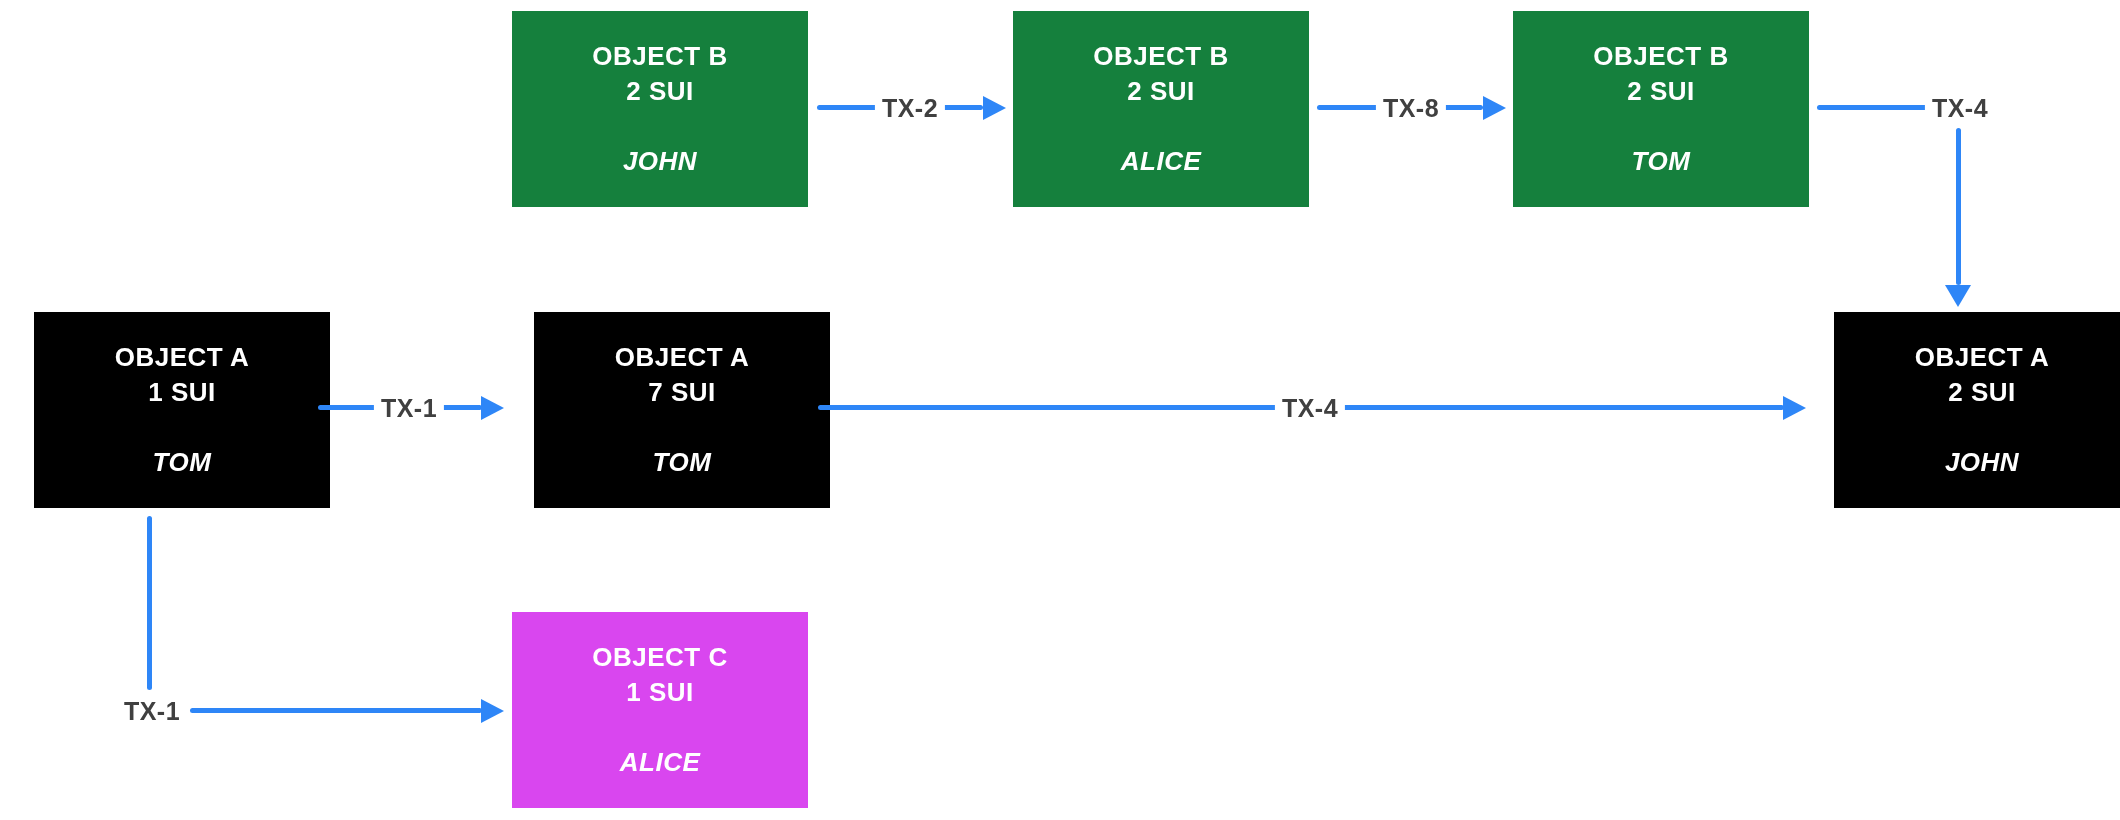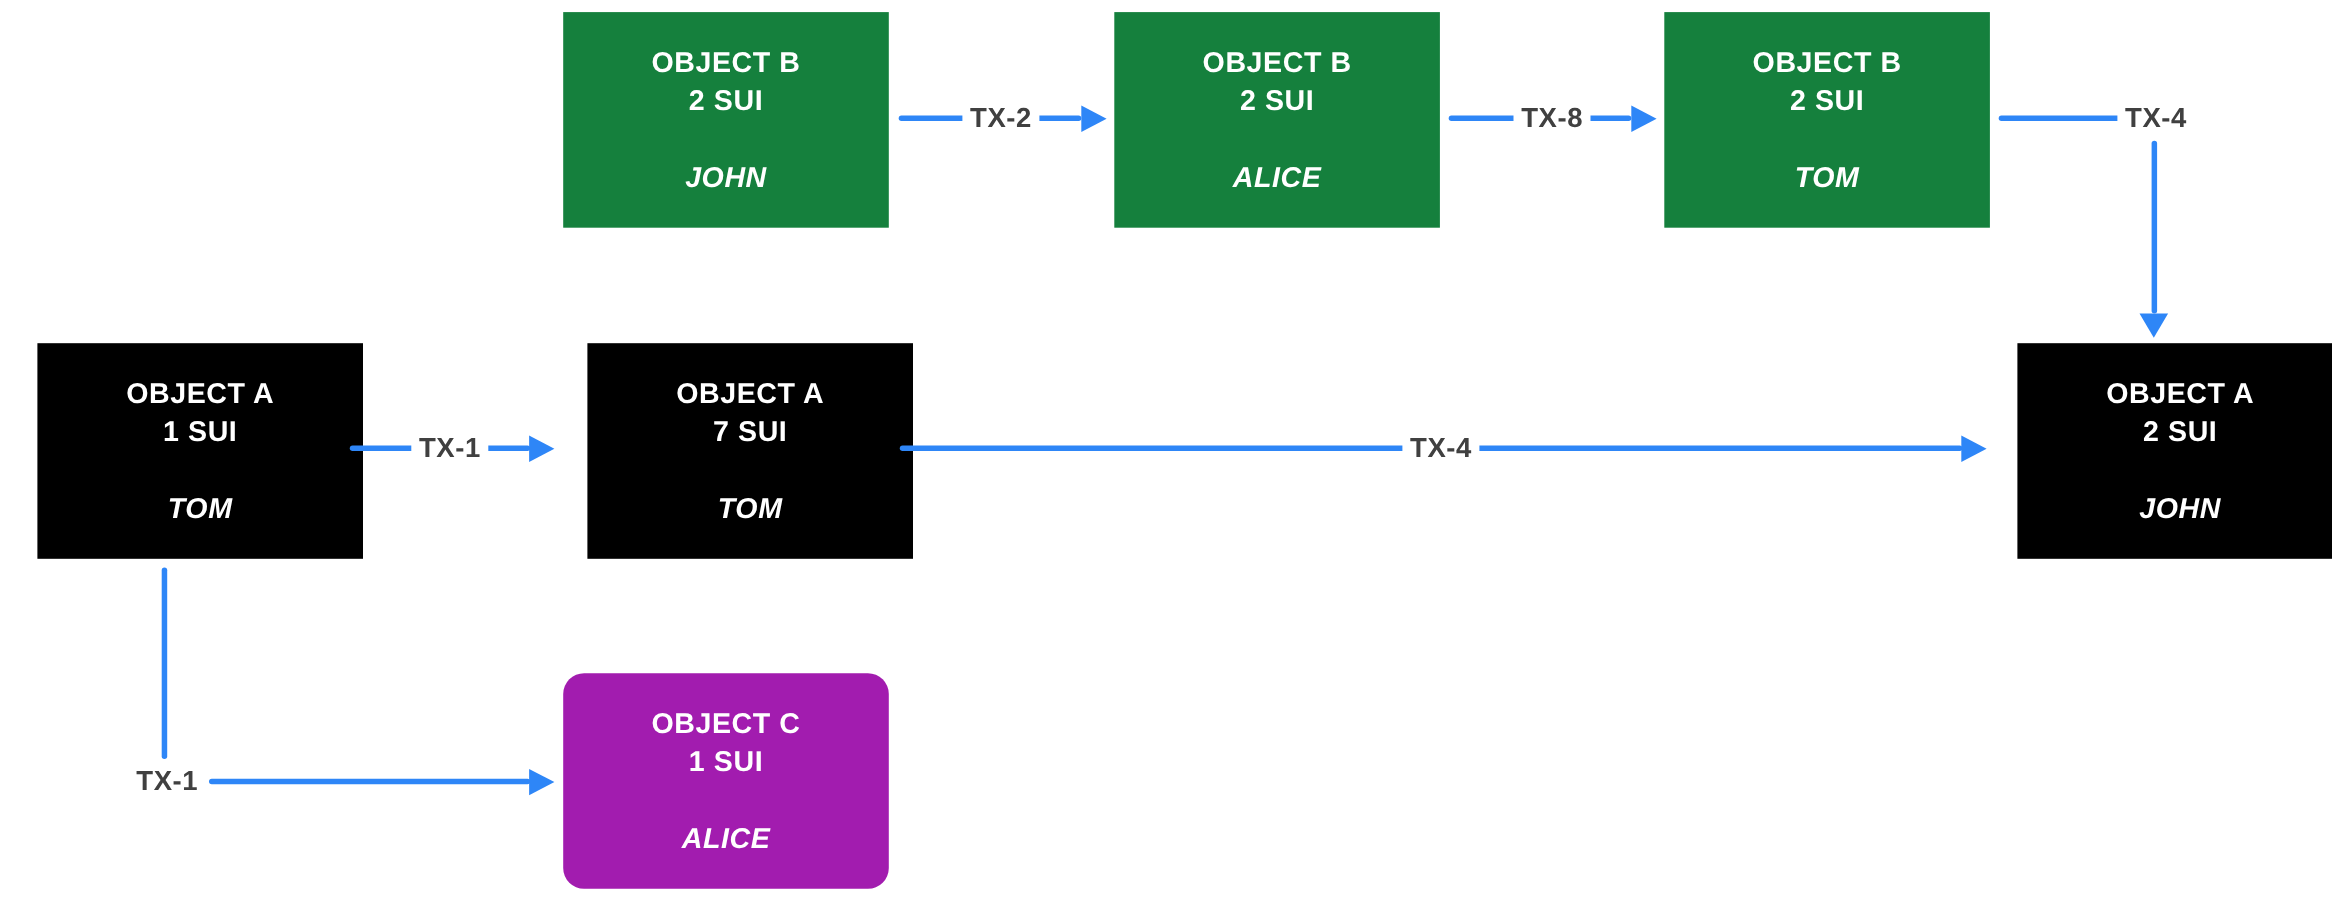--- a/index.html
+++ b/index.html
@@ -23,21 +23,21 @@
     justify-content: center;
     color: #ffffff;
     text-align: center;
     font-size: 26px;
     font-weight: 600;
     letter-spacing: 0.5px;
     line-height: 35px;
   }
   .box--blue  { background: #15803d; }
   .box--black { background: #000000; margin-left: 22px; }
-  .box--gray  { background: #a21caf; border-radius: 19px; }
+  .box--gray  { background: #d946ef; }
   .box-owner  { margin-top: 35px; font-style: italic; }
 
   
   .hline {
     position: absolute;
     height: 5px;
     background: #2E86F7;
     border-radius: 2.5px;
   }
   .vline {

